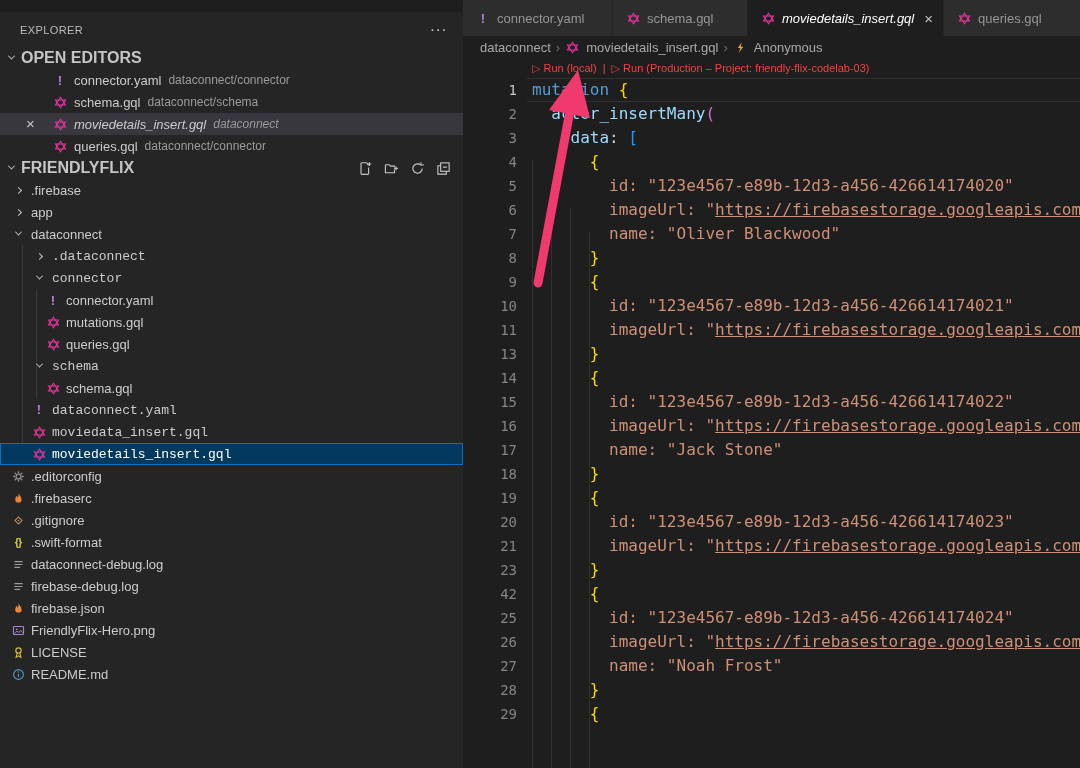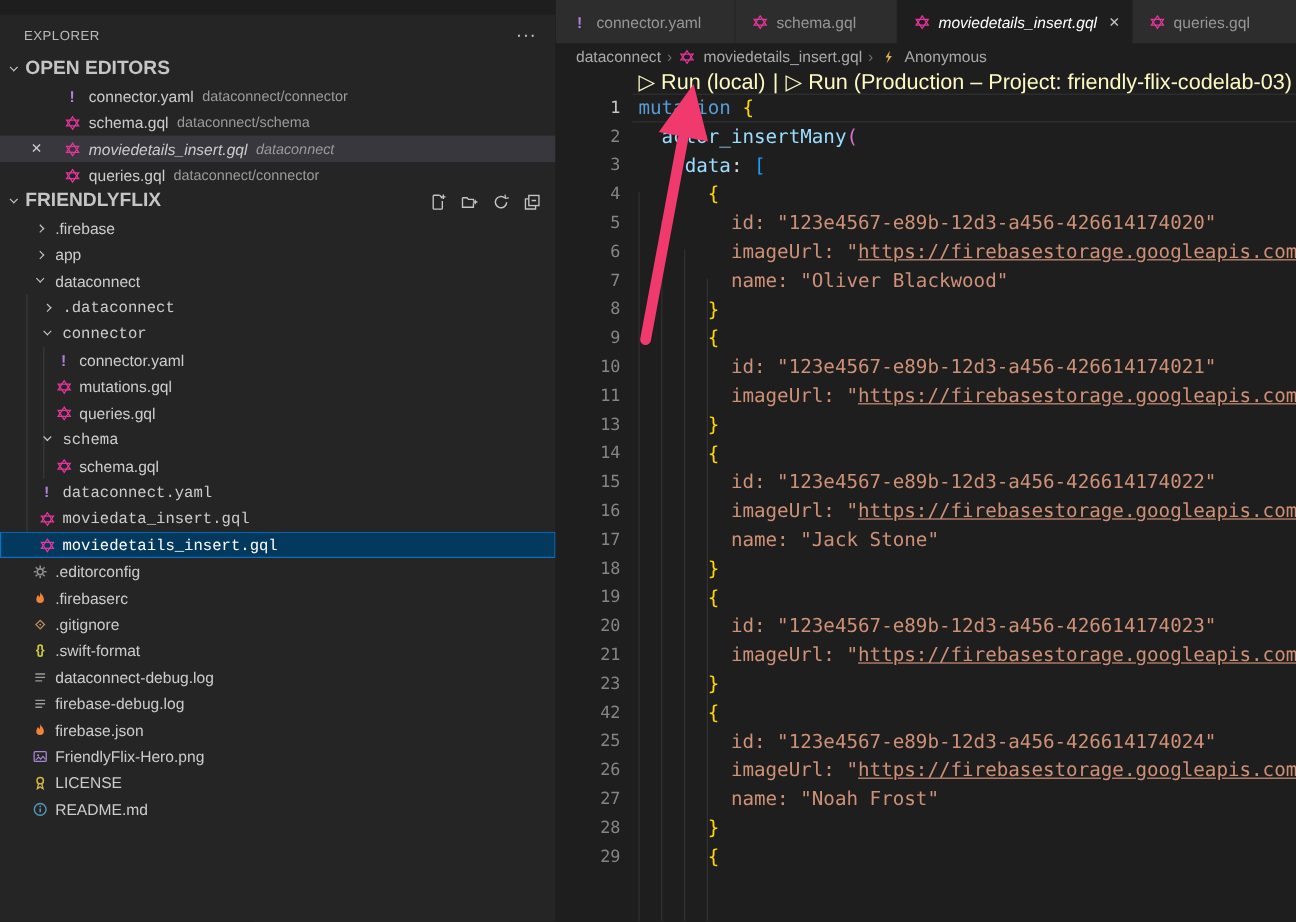--- a/index.html
+++ b/index.html
@@ -30,21 +30,21 @@
   .oe-row { padding-left:52px; }
   .oe-row.active { background:#37373d; }
   .row-close { position:absolute; left:26px; top:0; height:22px; line-height:21px;
                font-size:15px; color:#cccccc; }
   .ficon { width:16px; display:flex; justify-content:center; align-items:center;
            margin-right:6px; flex:none; font-size:12px; }
   .fname.it, .fdesc.it { font-style:italic; }
   .fdesc { color:#9b9b9b; font-size:12px; margin-left:7px; }
   .tree-row .slot { width:18px; display:flex; justify-content:center; align-items:center;
                     margin-right:4px; flex:none; }
-  .tree-row.lvl1 { padding-left:24px; }
+  .tree-row.lvl1 { padding-left:9px; }
   .tree-row.lvl2 { padding-left:30px;font-family:Liberation Mono, monospace; }
   .tree-row.lvl3 { padding-left:44px; }
   .tree-row.selected { background:#04395e; color:#ffffff;
                        box-shadow:inset 0 0 0 1px #0e70c0; }
   .ic-warn { color:#b180d7; font-weight:700; font-size:13px; }
   .ic-braces { color:#cbcb41; font-weight:700; font-size:11px; letter-spacing:-1px; }
   .tree-guide { position:absolute; width:1px; background:#3a3a3a; }
 
   
   #editor { position:absolute; left:463px; top:0; width:617px; height:768px;
@@ -57,22 +57,22 @@
   .tab .ficon { margin-right:6px; }
   .tab .t-label.it { font-style:italic; }
   .tab .tab-close { margin-left:10px; font-size:15px; color:#c2c2c2; }
 
   #breadcrumbs { height:22px; display:flex; align-items:center; padding-left:17px;
                  font-size:13px; color:#a9a9a9; gap:5px; }
   #breadcrumbs .bc-sep { color:#6e6e6e; font-size:13px; }
   #breadcrumbs .ficon { width:15px; margin-right:1px; }
 
   #code-region { position:relative; height:710px; }
-  #codelens { height:20px; line-height:20px; padding-left:69px; font-size:18px;
-              color:#fef9c3; white-space:nowrap; }
+  #codelens { height:20px; line-height:20px; padding-left:69px; font-size:11px;
+              color:#ef4444; white-space:nowrap; }
   #codelens .lens-link { cursor:pointer; }
   #codelens .lens-sep { margin:0 6px; }
   .code-line { display:flex; height:24px; line-height:24px;
                font-family:"DejaVu Sans Mono", monospace; font-size:16px;
                white-space:pre; position:relative; }
   .ln { width:54px; text-align:right; color:#858585; font-size:14px; flex:none; }
   .code-line.current .ln { color:#c6c6c6; }
   .lc { margin-left:15px; flex:1; overflow:hidden; }
   .code-line.current::before { content:''; position:absolute; left:64px; right:0;
         top:0; bottom:0; border-top:1px solid #313131; border-bottom:1px solid #313131;

